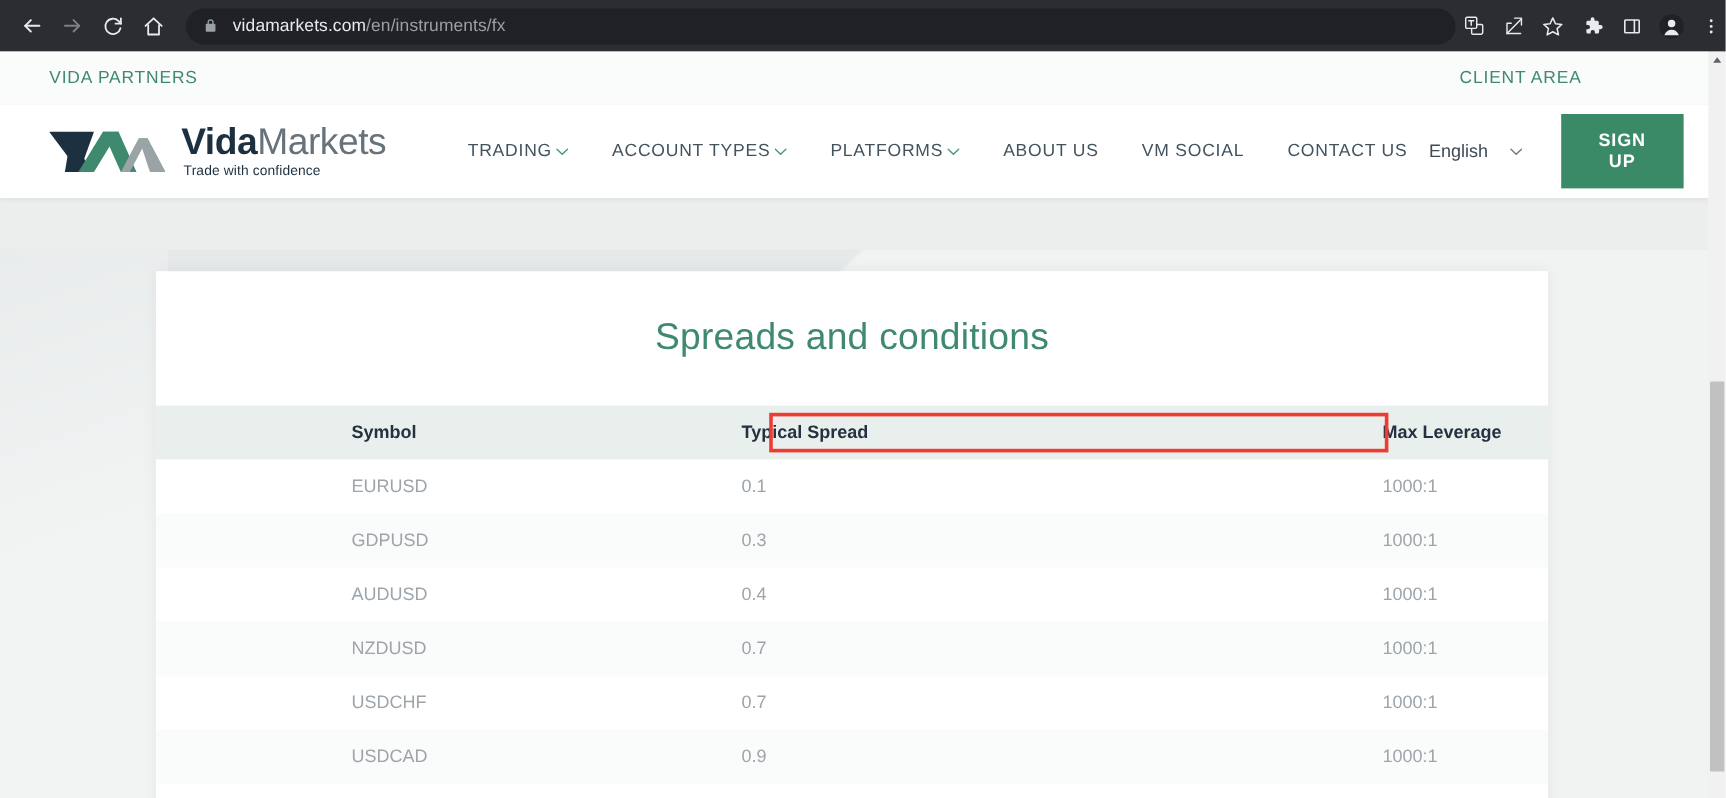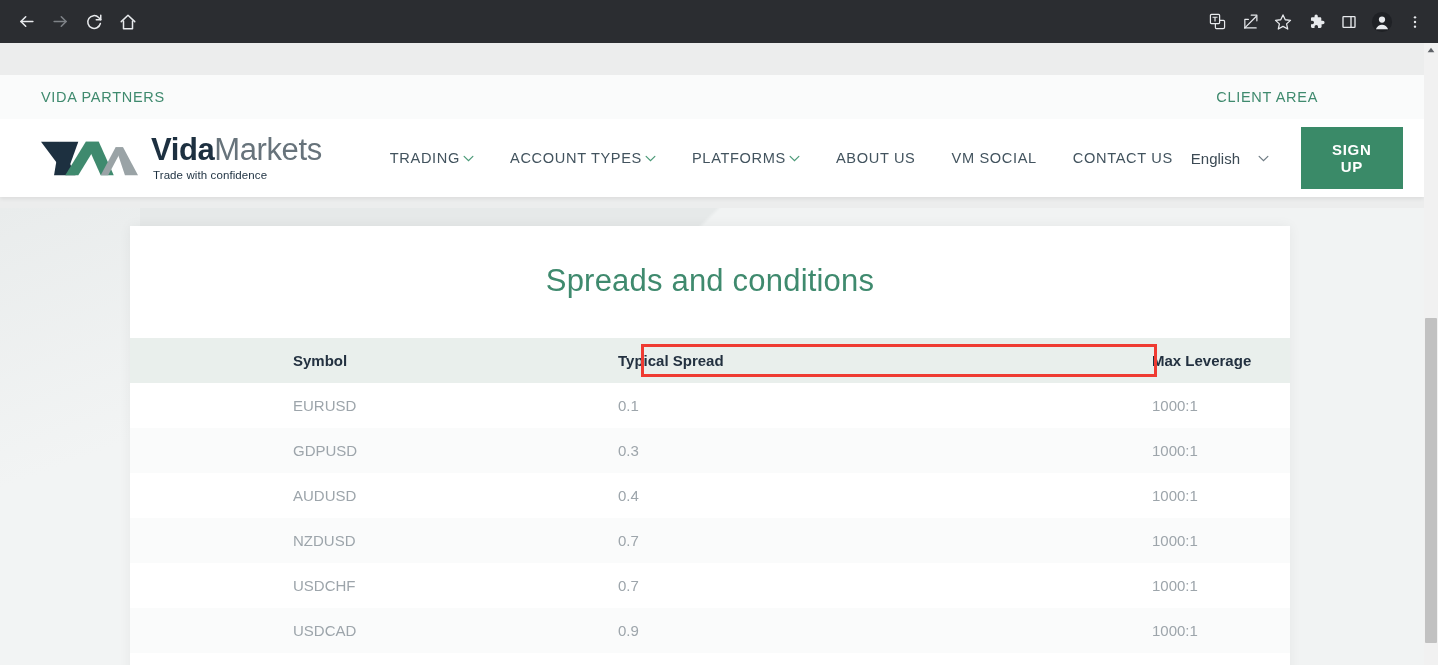--- a/index.html
+++ b/index.html
@@ -76,21 +76,20 @@
   }
 
   
   .utility-bar {
     position: relative;
     height: 44px;
     background: #fafbfb;
     display: flex; align-items: center;
     padding: 0 41px;
     z-index: 5;
-    margin-top: 32px;
   }
   .utility-link {
     font-size: 14.5px;
     color: #3f8a6e;
     letter-spacing: 0.7px;
     text-decoration: none;
   }
   .utility-right { margin-left: auto; padding-right: 65px; }
 
   
@@ -262,20 +261,28 @@
     <div class="nav-btn">
       <span>
         <svg width="18" height="18" viewBox="0 0 24 24" fill="none" stroke="#e8eaed" stroke-width="2" stroke-linecap="round" stroke-linejoin="round">
             <path d="M3 11.5 12 3l9 8.5"></path>
             <path d="M6 10.5V21h12V10.5"></path>
           </svg>
       </span>
     </div>
   </div>
 
+  <div class="omnibox">
+    <span class="lock-icon">
+      <svg width="13" height="13" viewBox="0 0 24 24" fill="#9aa0a6">
+          <path d="M12 1.8a4.7 4.7 0 0 0-4.7 4.7v2.3H6.2A1.7 1.7 0 0 0 4.5 10.5v9A1.7 1.7 0 0 0 6.2 21.2h11.6a1.7 1.7 0 0 0 1.7-1.7v-9a1.7 1.7 0 0 0-1.7-1.7h-1.1V6.5A4.7 4.7 0 0 0 12 1.8zm0 2a2.7 2.7 0 0 1 2.7 2.7v2.3H9.3V6.5A2.7 2.7 0 0 1 12 3.8z"></path>
+        </svg>
+    </span>
+    <span class="url-text"><span>vidamarkets.com</span><span class="url-path">/en/instruments/fx</span></span>
+  </div>
 
   <div class="chrome-right">
     <div class="chrome-icon">
       <svg width="17" height="17" viewBox="0 0 24 24" fill="none" stroke="#e8eaed" stroke-width="1.7">
           <rect x="2" y="2" width="13" height="13" rx="1.5"></rect>
           <path d="M5 6h7M8.5 6v6M9 15v5.5a1.5 1.5 0 0 0 1.5 1.5H20a2 2 0 0 0 2-2v-8a1.5 1.5 0 0 0-1.5-1.5H15"></path>
         </svg>
     </div>
     <div class="chrome-icon">
       <svg width="17" height="17" viewBox="0 0 24 24" fill="none" stroke="#e8eaed" stroke-width="1.7" stroke-linecap="round" stroke-linejoin="round">

